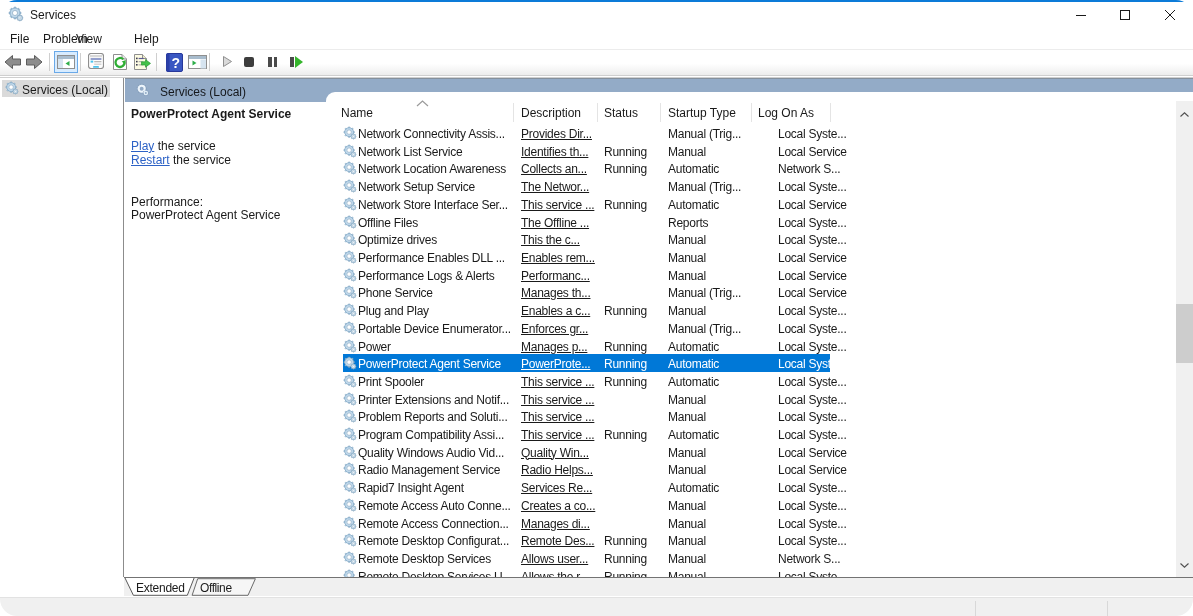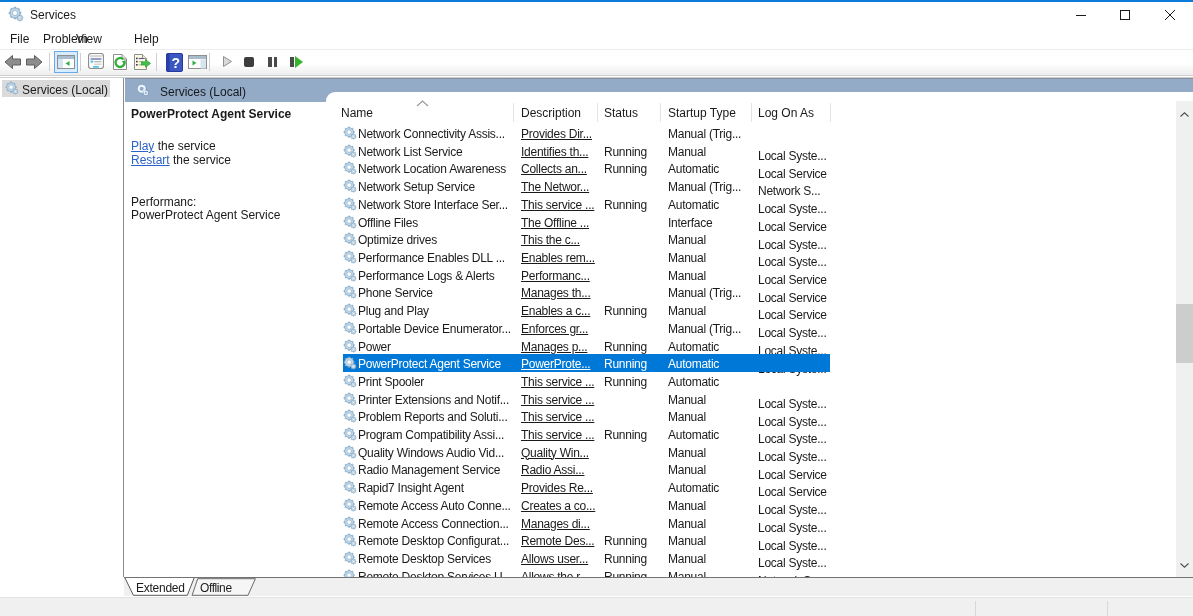--- a/index.html
+++ b/index.html
@@ -1,16 +1,16 @@
 <!DOCTYPE html>
 <html><head><meta charset="utf-8"><style>
 * { margin:0; padding:0; box-sizing:border-box; }
 body { width:1193px; height:616px; font-family:"Liberation Sans",sans-serif; font-size:12px; color:#1a1a1a; background:#fff; overflow:hidden; }
 .abs { position:absolute; }
-#win { position:relative; width:1193px; height:616px; overflow:hidden; background:#fff; }
+#win { position:relative; width:1193px; height:616px; overflow:hidden; background:#fff;border-radius:17px; }
 
 #topline { left:0; top:0; width:1193px; height:2px; background:#0c7bd8; }
 #tbicon { left:8px; top:6px; width:16px; height:16px; }
 #tbtitle { left:30px; top:8px; }
 
 .menu { position:absolute; top:32px; }
 
 #toolbar { left:0; top:49px; width:1193px; height:27px; background:linear-gradient(#ffffff 55%,#ededed 100%); border-top:1px solid #ececec; border-bottom:1px solid #cfcfcf; }
 .tsep { position:absolute; top:53px; width:1px; height:18px; background:#cfcfcf; }
 
@@ -36,21 +36,21 @@
 #rows { left:326px; top:124px; width:850px; height:453px; overflow:hidden; }
 .row { position:absolute; left:0; width:850px; height:18px; }
 .selbg { position:absolute; left:17px; width:487px; height:18px; background:#0078d7; }
 .row.sel .c { color:#fff; }
 .ric { position:absolute; left:17px; top:2px; width:14px; height:14px; }
 .c { position:absolute; top:2.5px; white-space:nowrap; overflow:hidden; letter-spacing:-0.25px; }
 .cn { left:32px;  width:153px; }
 .cd { left:195px; width:76px;text-decoration:underline; }
 .cs { left:278px; width:58px; }
 .ct { left:342px; width:82px; }
-.cl { left:432px; width:71px;margin-top:22px; }
+.cl { left:452px; width:71px; }
 
 #sbar { left:1176px; top:101px; width:17px; height:476px; background:#f0f0f0; }
 #sthumb { left:1176px; top:304px; width:17px; height:59px; background:#cdcdcd; }
 .schev { position:absolute; left:1180px; width:9px; height:5px; }
 
 #botline { left:124px; top:577px; width:1069px; height:1px; background:#737373; }
 #tabbar { left:124px; top:578px; width:1069px; height:18px; background:#f0f0f0; }
 #tabsvg { left:124px; top:578px; width:140px; height:19px; }
 #tabext { left:136px; top:581px; letter-spacing:-0.25px; }
 #tabstd { left:200px; top:581px; letter-spacing:-0.4px; color:#1a1a1a; }
@@ -194,21 +194,21 @@
   <div class="abs" id="bluebar"></div>
   <div class="abs" id="whitetab"></div>
   <svg class="abs" id="bbicon" viewBox="0 0 16 16">
       <use href="#gearw"></use>
     </svg>
   <span class="abs" id="bbtext">Services (Local)</span>
   <div class="abs" id="taskpane"></div>
   <span class="abs" id="svcbold">PowerProtect Agent Service</span>
   <span class="tp" style="top:139px"><a class="lk">Play</a> the service</span>
   <span class="tp" style="top:152.5px"><a class="lk">Restart</a> the service</span>
-  <span class="tp" style="top:195px">Performanc:</span>
+  <span class="tp" style="top:195px">Performance:</span>
   <span class="tp" style="top:208px">PowerProtect Agent Service</span>
 
   <span class="hcell" style="left:341px">Name</span>
   <svg class="abs" id="sortarrow" viewBox="0 0 13 7">
       <path d="M1 6 L6.5 1 L12 6" fill="none" stroke="#9a9a9a" stroke-width="1.2"></path>
     </svg>
   <span class="hcell" style="left:521px">Description</span>
   <span class="hcell" style="left:604px">Status</span>
   <span class="hcell" style="left:668px">Startup Type</span>
   <span class="hcell" style="left:758px">Log On As</span>
@@ -268,21 +268,21 @@
         <div class="c ct">Automatic</div>
         <div class="c cl">Local Service</div>
       </div>
 <div class="row" style="top:89px">
         <svg class="ric" viewBox="0 0 16 16">
           <use href="#gear"></use>
         </svg>
         <div class="c cn">Offline Files</div>
         <div class="c cd">The Offline ...</div>
         <div class="c cs"></div>
-        <div class="c ct">Interface</div>
+        <div class="c ct">Reports</div>
         <div class="c cl">Local Syste...</div>
       </div>
 <div class="row" style="top:106px">
         <svg class="ric" viewBox="0 0 16 16">
           <use href="#gear"></use>
         </svg>
         <div class="c cn">Optimize drives</div>
         <div class="c cd">This the c...</div>
         <div class="c cs"></div>
         <div class="c ct">Manual</div>
@@ -407,31 +407,31 @@
         <div class="c cd">Quality Win...</div>
         <div class="c cs"></div>
         <div class="c ct">Manual</div>
         <div class="c cl">Local Service</div>
       </div>
 <div class="row" style="top:336px">
         <svg class="ric" viewBox="0 0 16 16">
           <use href="#gear"></use>
         </svg>
         <div class="c cn">Radio Management Service</div>
-        <div class="c cd">Radio Assi...</div>
+        <div class="c cd">Radio Helps...</div>
         <div class="c cs"></div>
         <div class="c ct">Manual</div>
         <div class="c cl">Local Service</div>
       </div>
 <div class="row" style="top:354px">
         <svg class="ric" viewBox="0 0 16 16">
           <use href="#gear"></use>
         </svg>
         <div class="c cn">Rapid7 Insight Agent</div>
-        <div class="c cd">Provides Re...</div>
+        <div class="c cd">Services Re...</div>
         <div class="c cs"></div>
         <div class="c ct">Automatic</div>
         <div class="c cl">Local Syste...</div>
       </div>
 <div class="row" style="top:372px">
         <svg class="ric" viewBox="0 0 16 16">
           <use href="#gear"></use>
         </svg>
         <div class="c cn">Remote Access Auto Conne...</div>
         <div class="c cd">Creates a co...</div>

